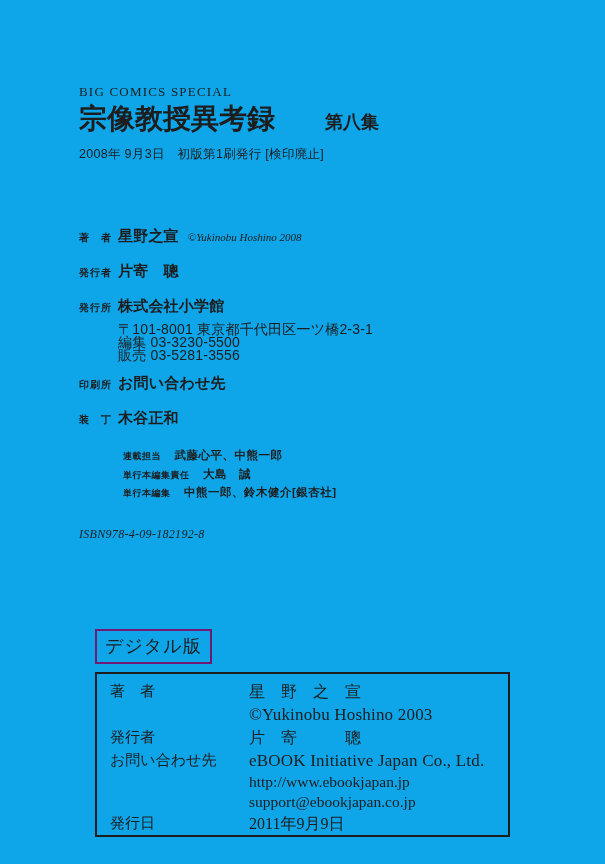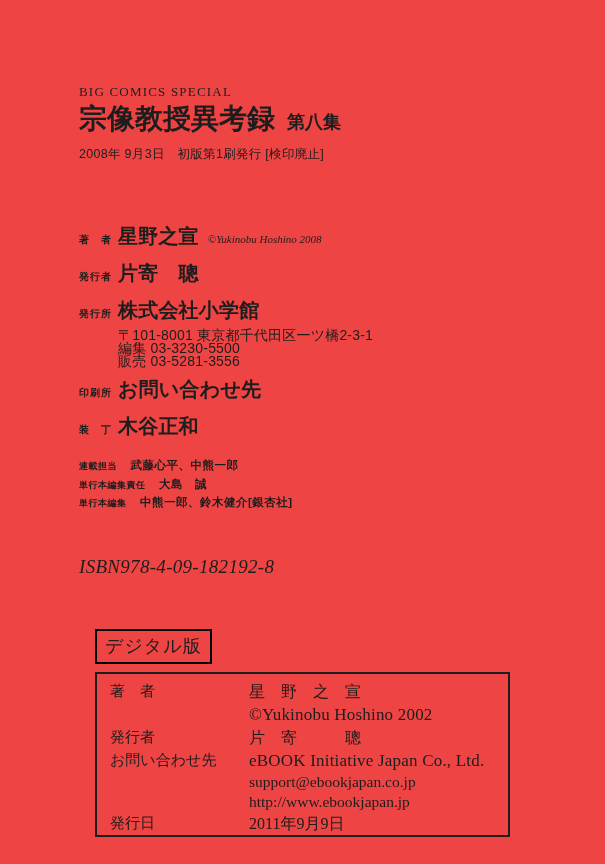--- a/index.html
+++ b/index.html
@@ -1,50 +1,50 @@
 <!DOCTYPE html>
 <html lang="ja"><head>
 <meta charset="utf-8">
 <style>
   html, body { margin: 0; padding: 0; background: #ffffff; }
   .page {
     position: relative;
     width: 605px;
     height: 864px;
-    background: #ef4444;
+    background: #0ea5e9;
     color: #1d1d1d;
     overflow: hidden;
     font-family: "Liberation Sans", sans-serif;
   }
   .content { position: absolute; left: 79px; top: 84px; width: 470px; }
 
   .series { font-family: "Liberation Serif", serif; font-size: 13px; letter-spacing: 1.2px; line-height: 15px; }
-  .title-row { margin-top: 3px; display: flex; align-items: baseline; }
+  .title-row { margin-top: 3px; display: flex; align-items: baseline; gap: 27px; }
   .book-title { font-weight: bold; font-size: 28px; line-height: 34px; letter-spacing: 0; }
-  .volume { font-weight: bold; font-size: 18px; margin-left: 12px; }
+  .volume { font-weight: bold; font-size: 18px; margin-left: 23px; }
   .edition { margin-top: 11px; font-size: 12.5px; line-height: 15px; letter-spacing: 0.3px; }
 
   .crows { margin-top: 63px; }
   .crow { display: flex; align-items: baseline; line-height: 22px; margin-bottom: 11px; }
   .crow .lbl { font-weight: bold; font-size: 10px; width: 39px; flex: none; letter-spacing: 1px; }
-  .crow .val { font-weight: bold; font-size: 20px; letter-spacing: 0.2px; text-align: right; }
+  .crow .val { font-weight: bold; font-size: 15px; letter-spacing: 0.2px; text-align: right; }
   .crow .note { font-family: "Liberation Serif", serif; font-style: italic; font-size: 11px; margin-left: 9px; }
 
   .office-details { margin: -7px 0 10px 39px; font-size: 14px; line-height: 13px; letter-spacing: 0.2px; }
   .office-details div { margin-bottom: 0; }
 
-  .credits { margin-top: 15px; }
+  .credits { margin-top: 15px; margin-left: 44px; }
   .credit { line-height: 15.5px; white-space: nowrap; }
   .credit .clbl { font-weight: bold; font-size: 9px; margin-right: 9px; letter-spacing: 0.5px; }
   .credit .cval { font-weight: bold; font-size: 11.5px; letter-spacing: 0.5px; }
 
-  .isbn-block { margin-top: 47px; font-family: "Liberation Serif", serif; font-style: italic; font-size: 19px; line-height: 15.5px; letter-spacing: 0.3px; }
+  .isbn-block { margin-top: 25px; font-family: "Liberation Serif", serif; font-style: italic; font-size: 12px; line-height: 15.5px; letter-spacing: 0.3px; }
 
   .digital { position: absolute; left: 95px; top: 629px; }
-  .badge { display: inline-block; border: 2px solid #000000; padding: 3px 8px 4px; font-family: Liberation Sans, sans-serif; font-size: 18px; letter-spacing: 1px; }
+  .badge { display: inline-block; border: 2px solid #701a75; padding: 3px 8px 4px; font-family: Liberation Sans, sans-serif; font-size: 18px; letter-spacing: 1px; }
   .dtable {
     margin-top: 8px;
     width: 415px;
     height: 165px;
     box-sizing: border-box;
     border: 2px solid #1d1d1d;
     padding: 6px 6px 0 13px;
     font-family: "Liberation Serif", serif;
   }
   .drow { display: flex; }
@@ -129,37 +129,37 @@
   <div class="digital">
 
     <div class="badge">デジタル版</div>
 
     <div class="dtable">
 
       <div class="drow">
         <div class="dlbl">著　者</div>
         <div>
           <div class="dline">星　野　之　宣</div>
-          <div class="dline latin">©Yukinobu Hoshino 2002</div>
+          <div class="dline latin">©Yukinobu Hoshino 2003</div>
         </div>
       </div>
 
       <div class="drow">
         <div class="dlbl">発行者</div>
         <div>
           <div class="dline">片　寄　　　聰</div>
         </div>
       </div>
 
       <div class="drow">
         <div class="dlbl">お問い合わせ先</div>
         <div>
           <div class="dline latin">eBOOK Initiative Japan Co., Ltd.</div>
+          <div class="dsub">http://www.ebookjapan.jp</div>
           <div class="dsub">support@ebookjapan.co.jp</div>
-          <div class="dsub">http://www.ebookjapan.jp</div>
         </div>
       </div>
 
       <div class="drow">
         <div class="dlbl">発行日</div>
         <div>
           <div class="dline">2011年9月9日</div>
         </div>
       </div>
 

